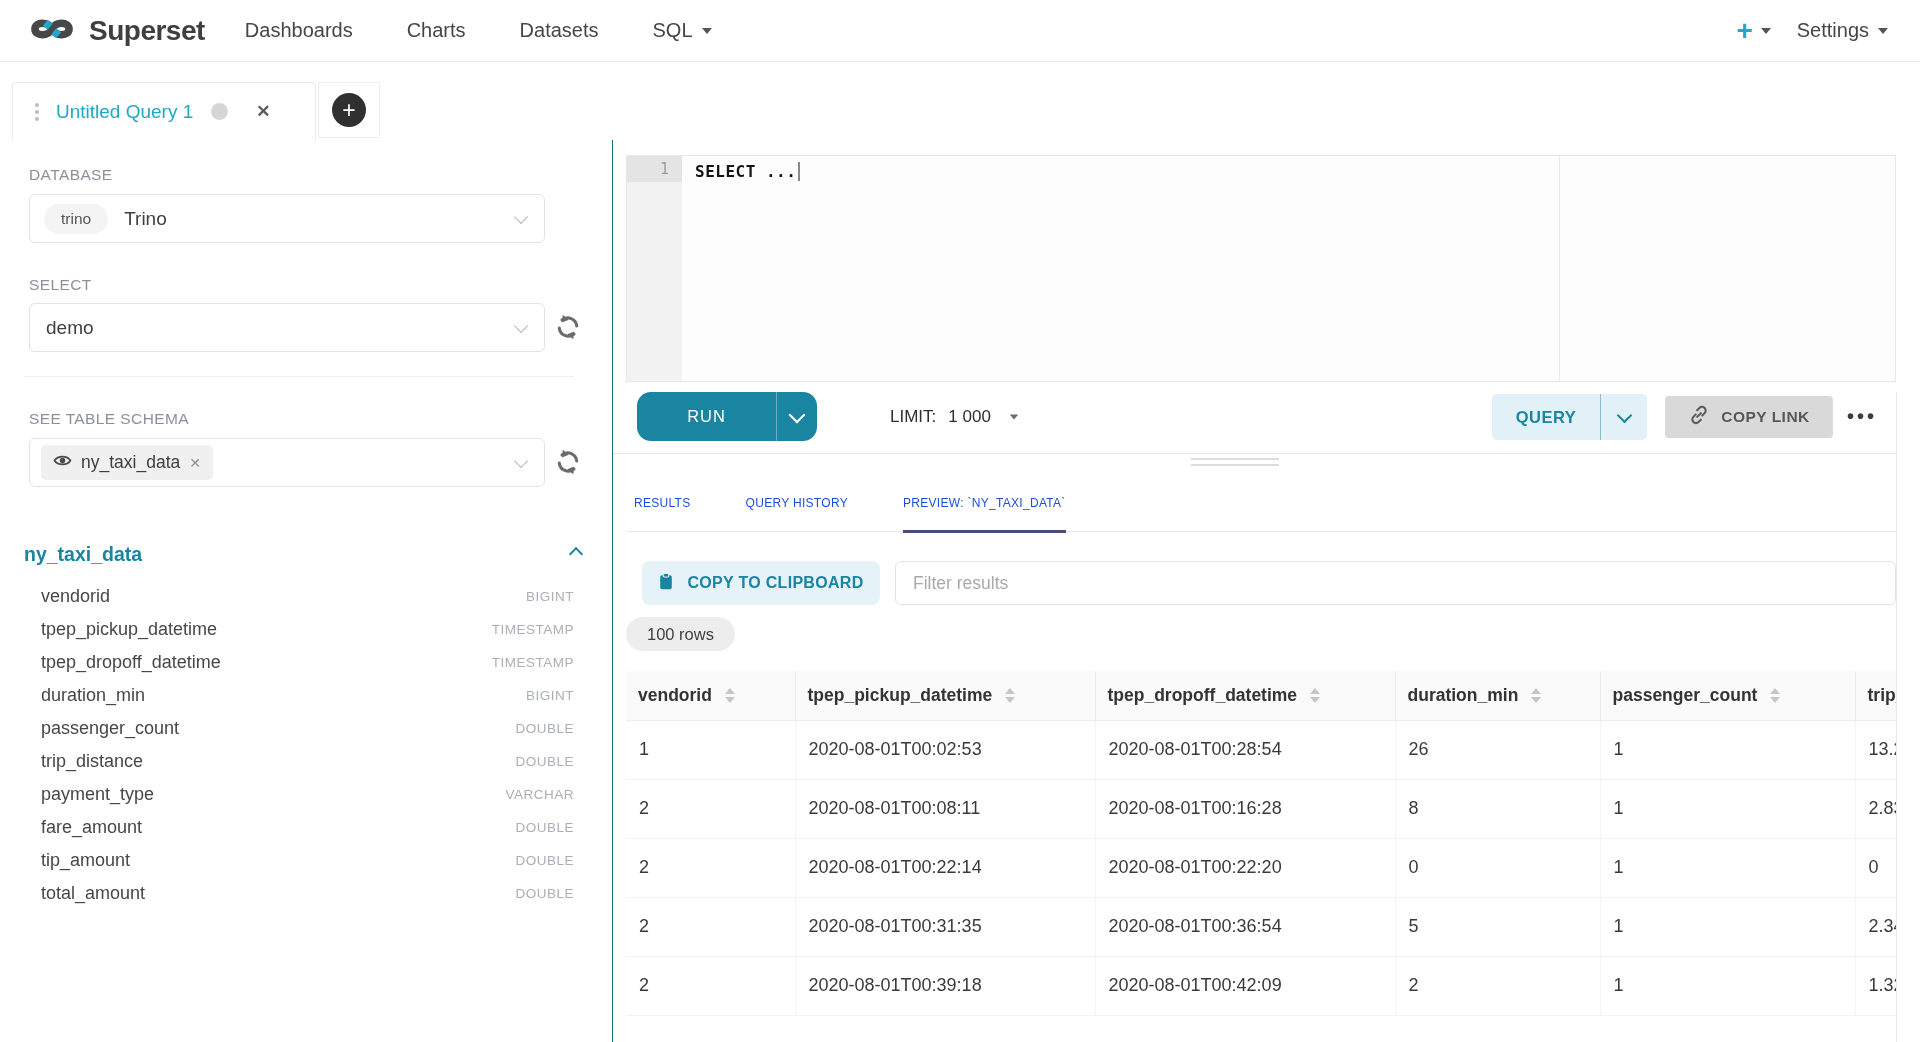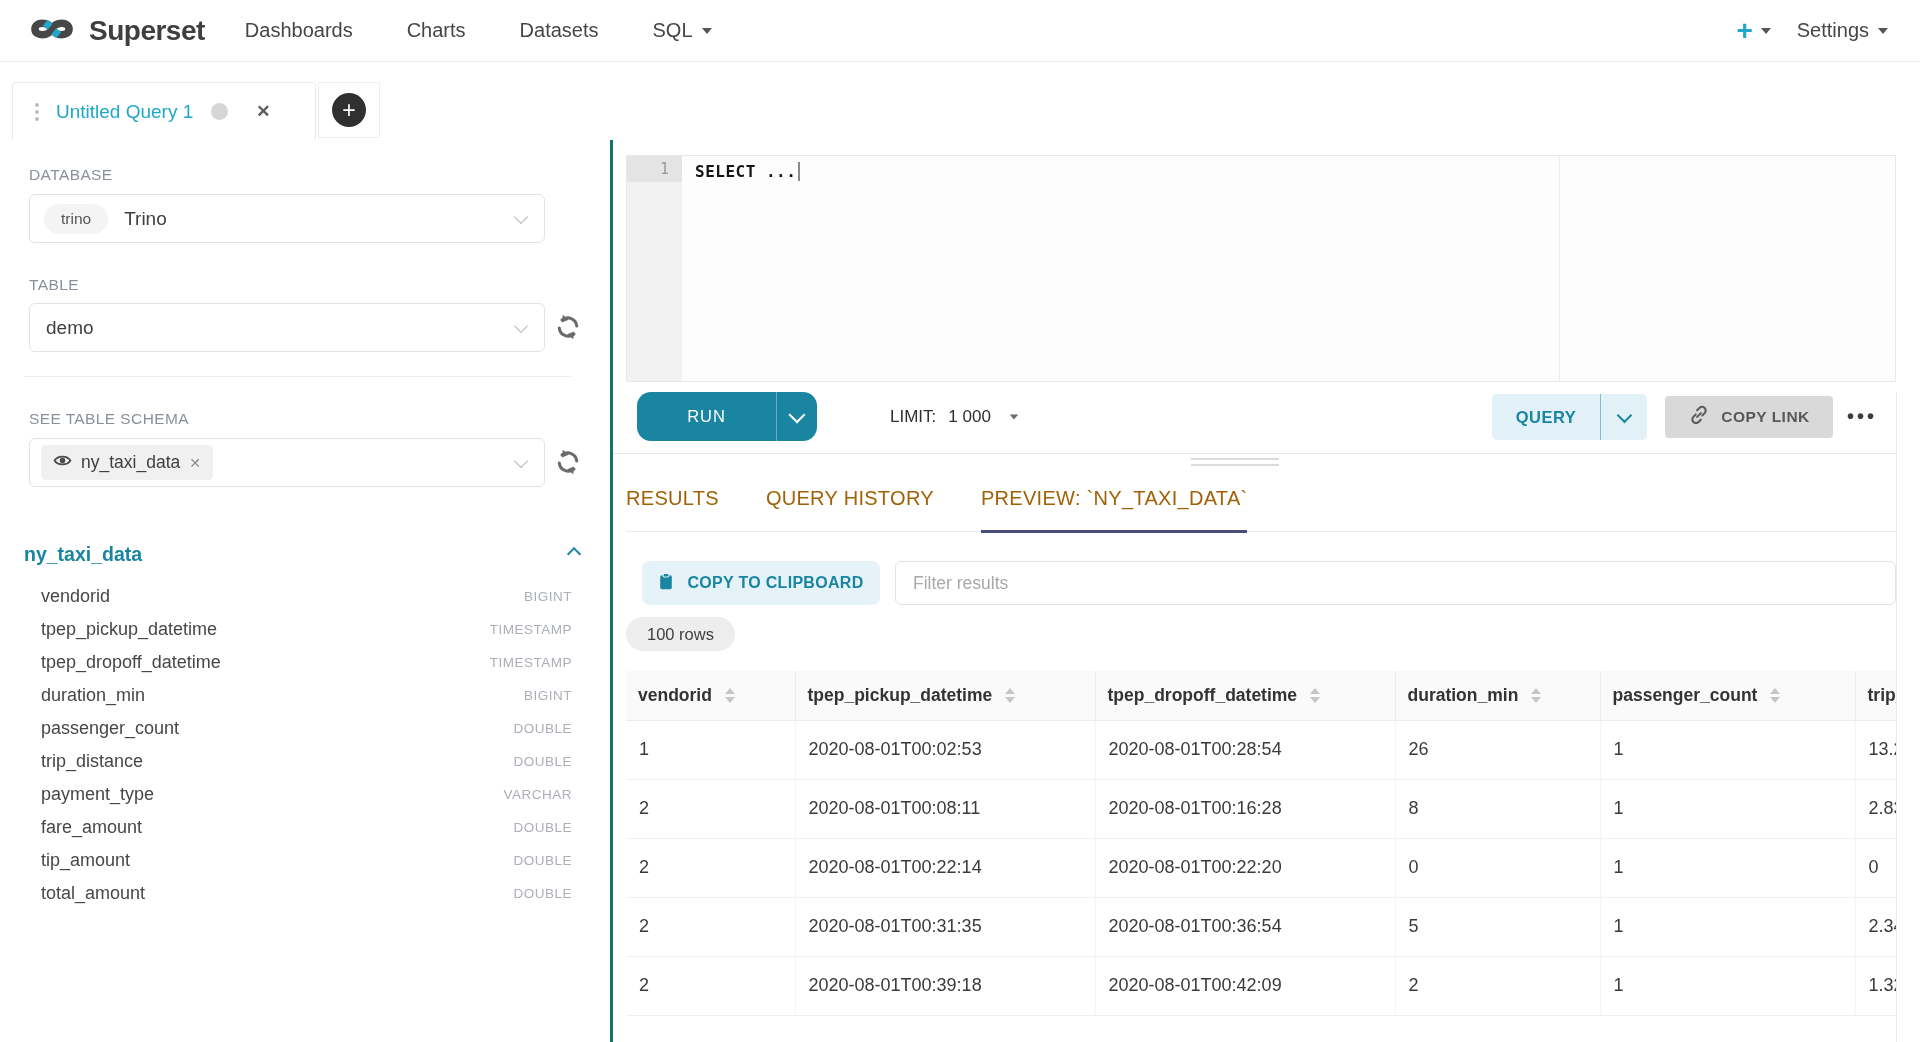--- a/index.html
+++ b/index.html
@@ -31,21 +31,21 @@
   .tab-title { margin-left:17px; font-size:19px; color:var(--brand-cyan,#20a7c9); }
   .status-dot { margin-left:18px; width:17px; height:17px; border-radius:50%; background:#d6d6d6; }
   .tab-close { margin-left:28px; font-size:17px; font-weight:bold; color:#5c5c5c; }
   .add-tab-tile { position:absolute; left:318px; top:20px; width:62px; height:56px; background:#fff;
                   border:1px solid #eee; display:flex; align-items:center; justify-content:center; }
   .add-tab-btn { width:34px; height:34px; border-radius:50%; background:#303030; color:#fff;
                  display:flex; align-items:center; justify-content:center; font-size:23px; line-height:1; }
 
   
   .sidebar { position:absolute; left:0; top:140px; bottom:0; width:613px; background:#fff;
-             border-right:3px solid #0f766e; }
+             border-right:1px solid #0f766e; }
   .fieldlabel { position:absolute; left:29px; font-size:15.5px; color:#8a909b; letter-spacing:0.4px; }
   #lbl-db { top:26px; } #lbl-schema { top:136px; } #lbl-table { top:270px; }
   .select { position:absolute; left:29px; width:516px; height:49px; background:#fff;
             border:1px solid #e3e3e3; border-radius:6px; display:flex; align-items:center; }
   #sel-db { top:54px; } #sel-schema { top:163px; } #sel-table { top:298px; }
   .pill { margin-left:14px; background:#f4f4f4; border-radius:16px; padding:6px 17px;
           font-size:15.5px; color:#555; }
   .sel-text { margin-left:16px; font-size:19px; color:#3f3f3f; }
   .chev { width:10px; height:10px; border-right:1.8px solid #b8b8b8; border-bottom:1.8px solid #b8b8b8;
           display:inline-block; }
@@ -109,21 +109,21 @@
                font-size:20px; font-weight:bold; color:#3d3d3d; letter-spacing:3px; }
 
   
   .splitter { position:absolute; left:0; right:23px; top:313px; height:1px; background:#e6e6e6; }
   .drag-handle { position:absolute; left:578px; top:318px; width:88px; }
   .dh-line { height:2px; background:#dcdcdc; margin-bottom:4px; }
 
   
   .rtabs { position:absolute; left:13px; right:24px; top:330px; height:62px; border-bottom:1px solid #e9e9e9;
            display:flex; align-items:flex-end; gap:47px; }
-  .rtab { position:relative; padding-bottom:21px; font-size:20px; letter-spacing:0.3px; color:#a16207; cursor:pointer; }
+  .rtab { position:relative; padding-bottom:21px; font-size:12px; letter-spacing:0.3px; color:#1d4ed8; cursor:pointer;margin-left:8px; }
   .rtab.active::after { content:''; position:absolute; left:0; right:0; bottom:-2px; height:3px;
                         background:var(--navy,#484d7c); }
 
   
   .copy-btn { position:absolute; left:29px; top:421px; width:238px; height:44px; border:none; border-radius:8px;
               background:#e5f3f9; color:var(--teal,#1a85a0); display:flex; align-items:center; justify-content:center;
               gap:13px; font-weight:bold; font-size:16px; letter-spacing:0.3px; }
   .filter-input { position:absolute; left:282px; top:421px; width:1001px; height:44px; border:1px solid #e3e3e3;
                   border-radius:6px; padding:0 17px; font-size:17.5px; color:#444;
                   font-family:"Liberation Sans", sans-serif; outline:none; }
@@ -214,21 +214,21 @@
   </div>
 
   <aside class="sidebar">
     <div class="fieldlabel" id="lbl-db">DATABASE</div>
     <div class="select" id="sel-db">
       <span class="pill">trino</span>
       <span class="sel-text">Trino</span>
       <span class="chev down sel-chev"></span>
     </div>
 
-    <div class="fieldlabel" id="lbl-schema">TABLE</div>
+    <div class="fieldlabel" id="lbl-schema">SELECT</div>
     <div class="select" id="sel-schema">
       <span class="sel-text">demo</span>
       <span class="chev down sel-chev"></span>
     </div>
     <button class="refresh-btn" id="refresh-schema">
       <svg viewBox="0 0 24 24" width="30" height="30">
         <path d="M19 11.2 A 7.2 7.2 0 0 0 7.2 6.4" fill="none" stroke="#6b6b6b" stroke-width="2.4" stroke-linecap="round"></path>
         <polygon points="7.8,2.2 7.2,8.4 12.6,6.2" fill="#6b6b6b"></polygon>
         <path d="M5 12.8 A 7.2 7.2 0 0 0 16.8 17.6" fill="none" stroke="#6b6b6b" stroke-width="2.4" stroke-linecap="round"></path>
         <polygon points="16.2,21.8 16.8,15.6 11.4,17.8" fill="#6b6b6b"></polygon>

